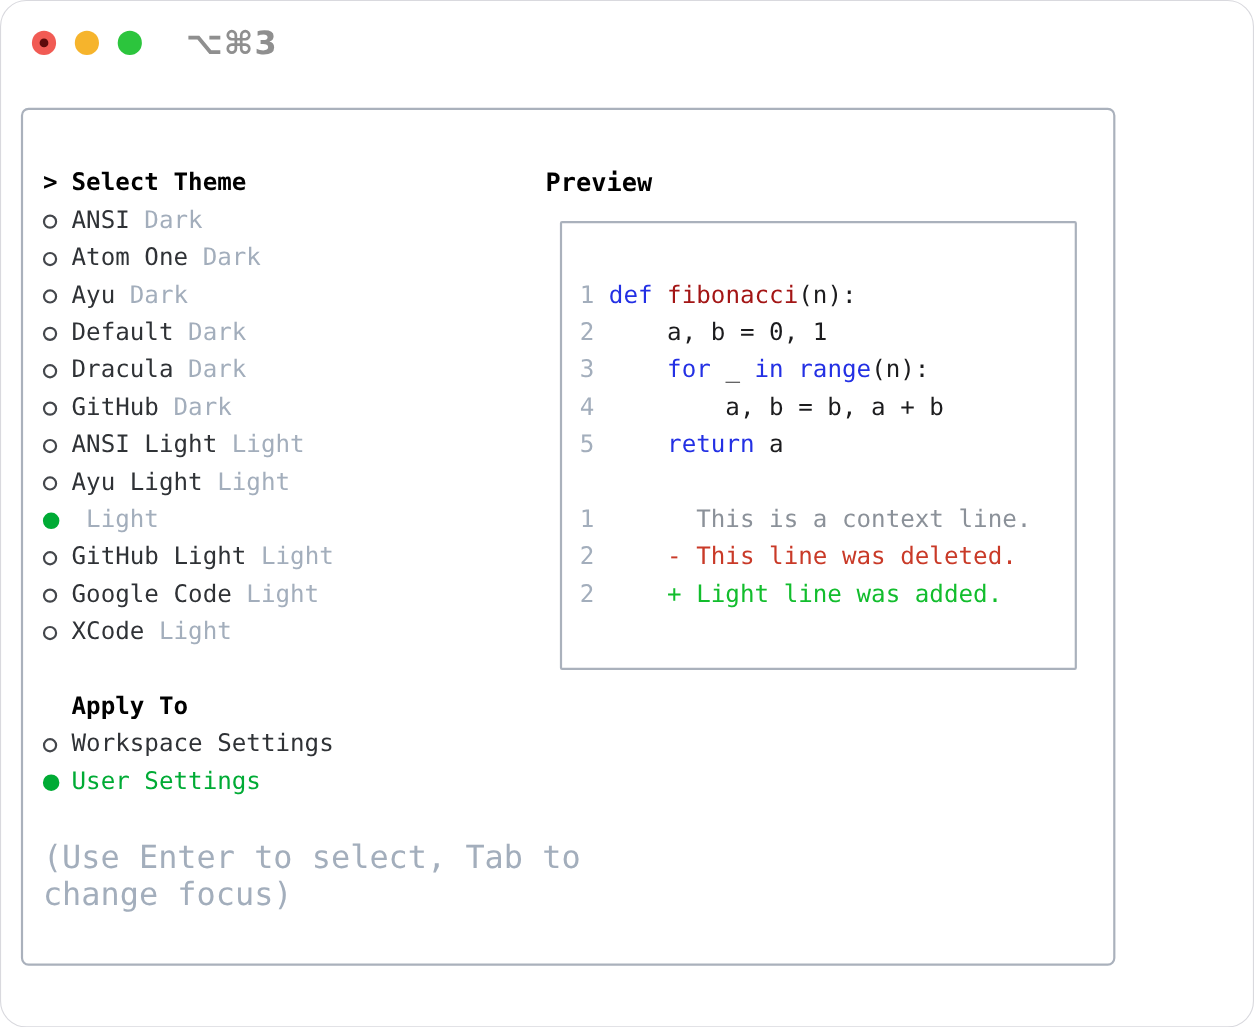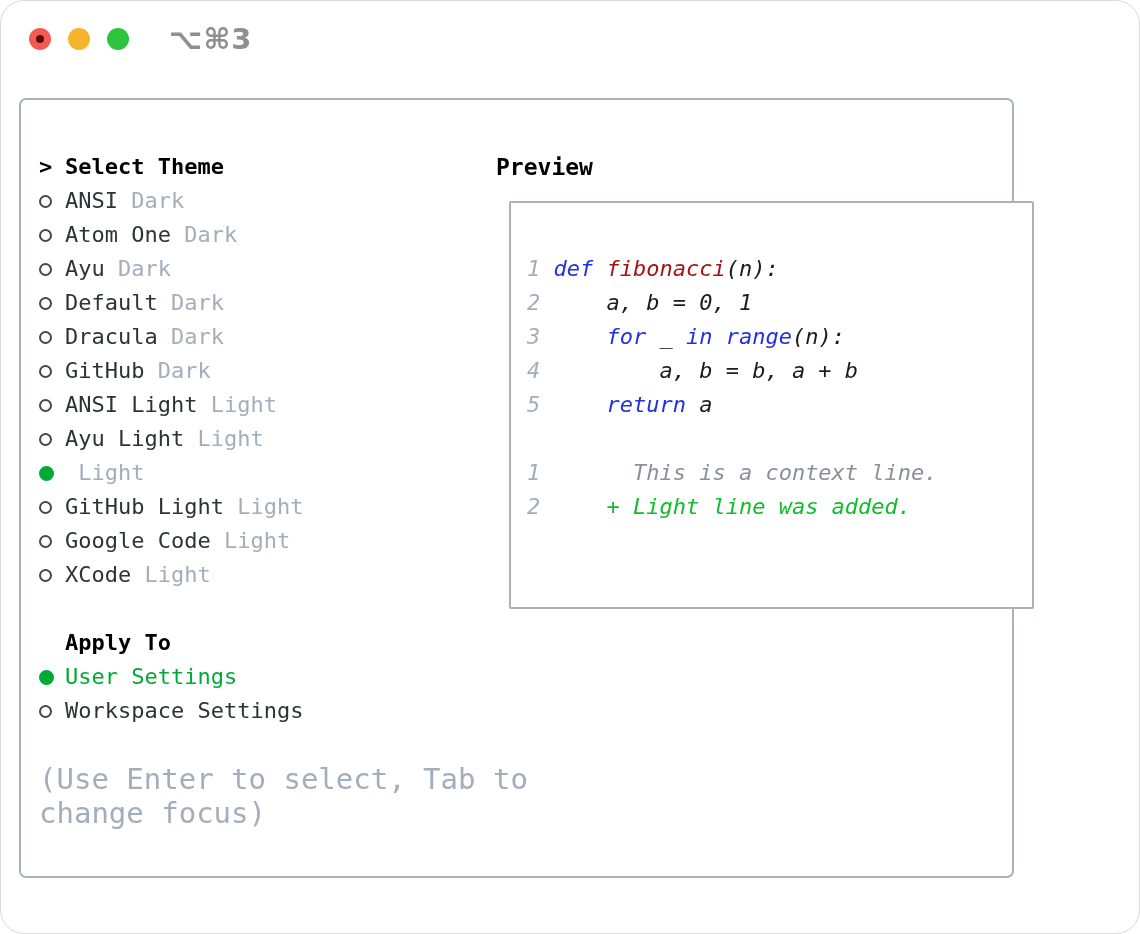--- a/index.html
+++ b/index.html
@@ -81,24 +81,24 @@
   .help{
     font-size:29px;line-height:34px;color:var(--muted-gray);white-space:pre;
   }
   
   .preview-title{
     height:34px;font-size:23px;line-height:34px;
     font-weight:bold;color:var(--heading-black);
   }
   .preview-box{
     margin-left:13px;margin-top:17px;
-    width:525px;height:408px;
+    width:470px;height:408px;
     border:2px solid var(--border-gray);
     border-radius:2px;background:#ffffff;
-    padding:49px 0 0 16px;overflow:hidden;font-style:italic;
+    padding:49px 0 0 16px;overflow:hidden;
   }
   .pline{
     height:34px;font-size:22px;line-height:34px;white-space:pre;color:#1c1c1e;
   }
   .pline .lnum{
     display:inline-block;width:1ch;margin-right:1ch;
     text-align:right;color:var(--muted-gray);
   }
   .seg-keyword{color:var(--keyword-blue);}
   .seg-function{color:var(--function-red);}
@@ -141,38 +141,39 @@
           <div class="row item"><span class="mark"><i class="circle"></i></span><span class="label">XCode</span><span class="suffix"> Light</span></div>
         </div>
 
       <div class="spacer"></div>
 
       <div class="row header">
         <span class="mark"></span><span class="label">Apply To</span>
       </div>
 
       <div>
+          <div class="row item"><span class="mark"><i class="circle"></i></span><span class="label">Workspace Settings</span></div>
           <div class="row item selected"><span class="mark"><i class="circle filled"></i></span><span class="label">User Settings</span></div>
-          <div class="row item"><span class="mark"><i class="circle"></i></span><span class="label">Workspace Settings</span></div>
         </div>
 
       <div class="spacer"></div>
 
       <div class="help">(Use Enter to select, Tab to</div>
       <div class="help">change focus)</div>
     </div>
 
     <div class="right-col">
       <div class="preview-title">Preview</div>
       <div class="preview-box">
           <div class="pline"><span class="lnum">1</span><span class="seg-keyword">def</span><span class="seg-plain"> </span><span class="seg-function">fibonacci</span><span class="seg-plain">(n):</span></div>
           <div class="pline"><span class="lnum">2</span><span class="seg-plain">    a, b = 0, 1</span></div>
           <div class="pline"><span class="lnum">3</span><span class="seg-plain">    </span><span class="seg-keyword">for</span><span class="seg-plain"> _ </span><span class="seg-keyword">in</span><span class="seg-plain"> </span><span class="seg-keyword">range</span><span class="seg-plain">(n):</span></div>
           <div class="pline"><span class="lnum">4</span><span class="seg-plain">        a, b = b, a + b</span></div>
           <div class="pline"><span class="lnum">5</span><span class="seg-plain">    </span><span class="seg-keyword">return</span><span class="seg-plain"> a</span></div>
           <div class="pline"><span class="lnum"></span></div>
           <div class="pline"><span class="lnum">1</span><span class="seg-context">      This is a context line.</span></div>
+          <div class="pline"><span class="lnum">2</span><span class="seg-deleted">    - This line was deleted.</span></div>
           <div class="pline"><span class="lnum">2</span><span class="seg-added">    + Light line was added.</span></div>
         </div>
     </div>
 
   </div>
 </div>
 
 </body></html>

